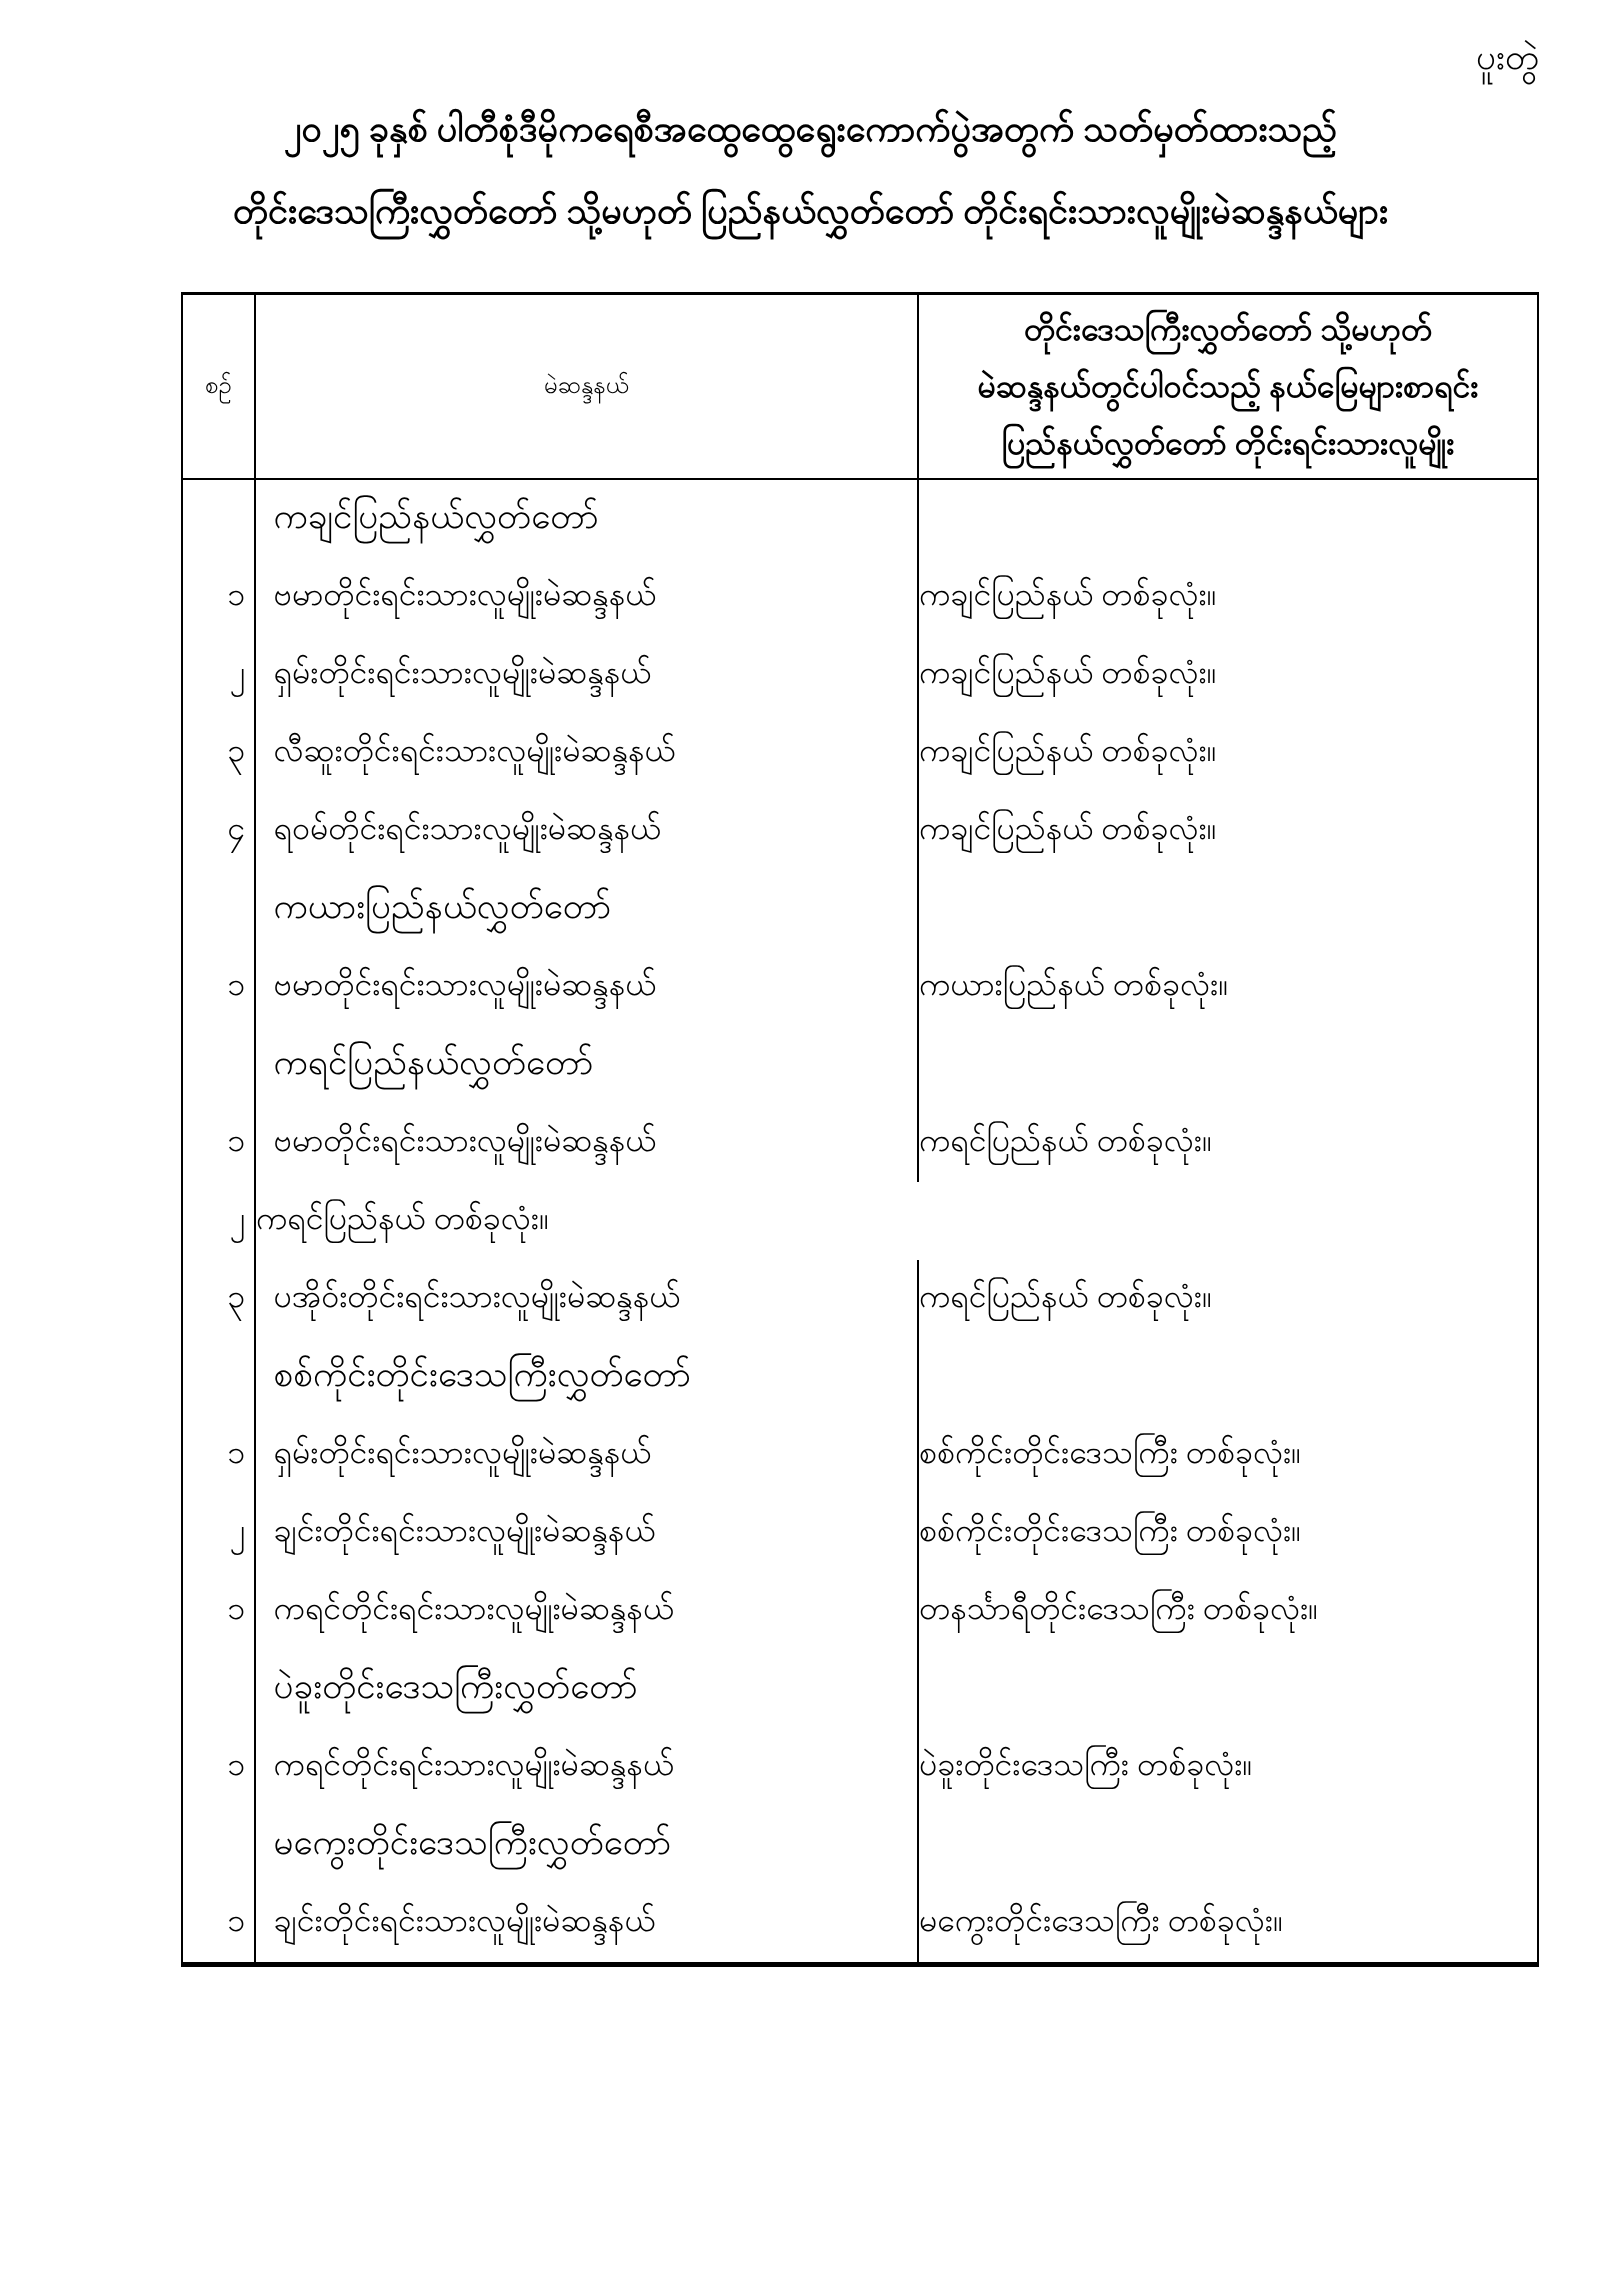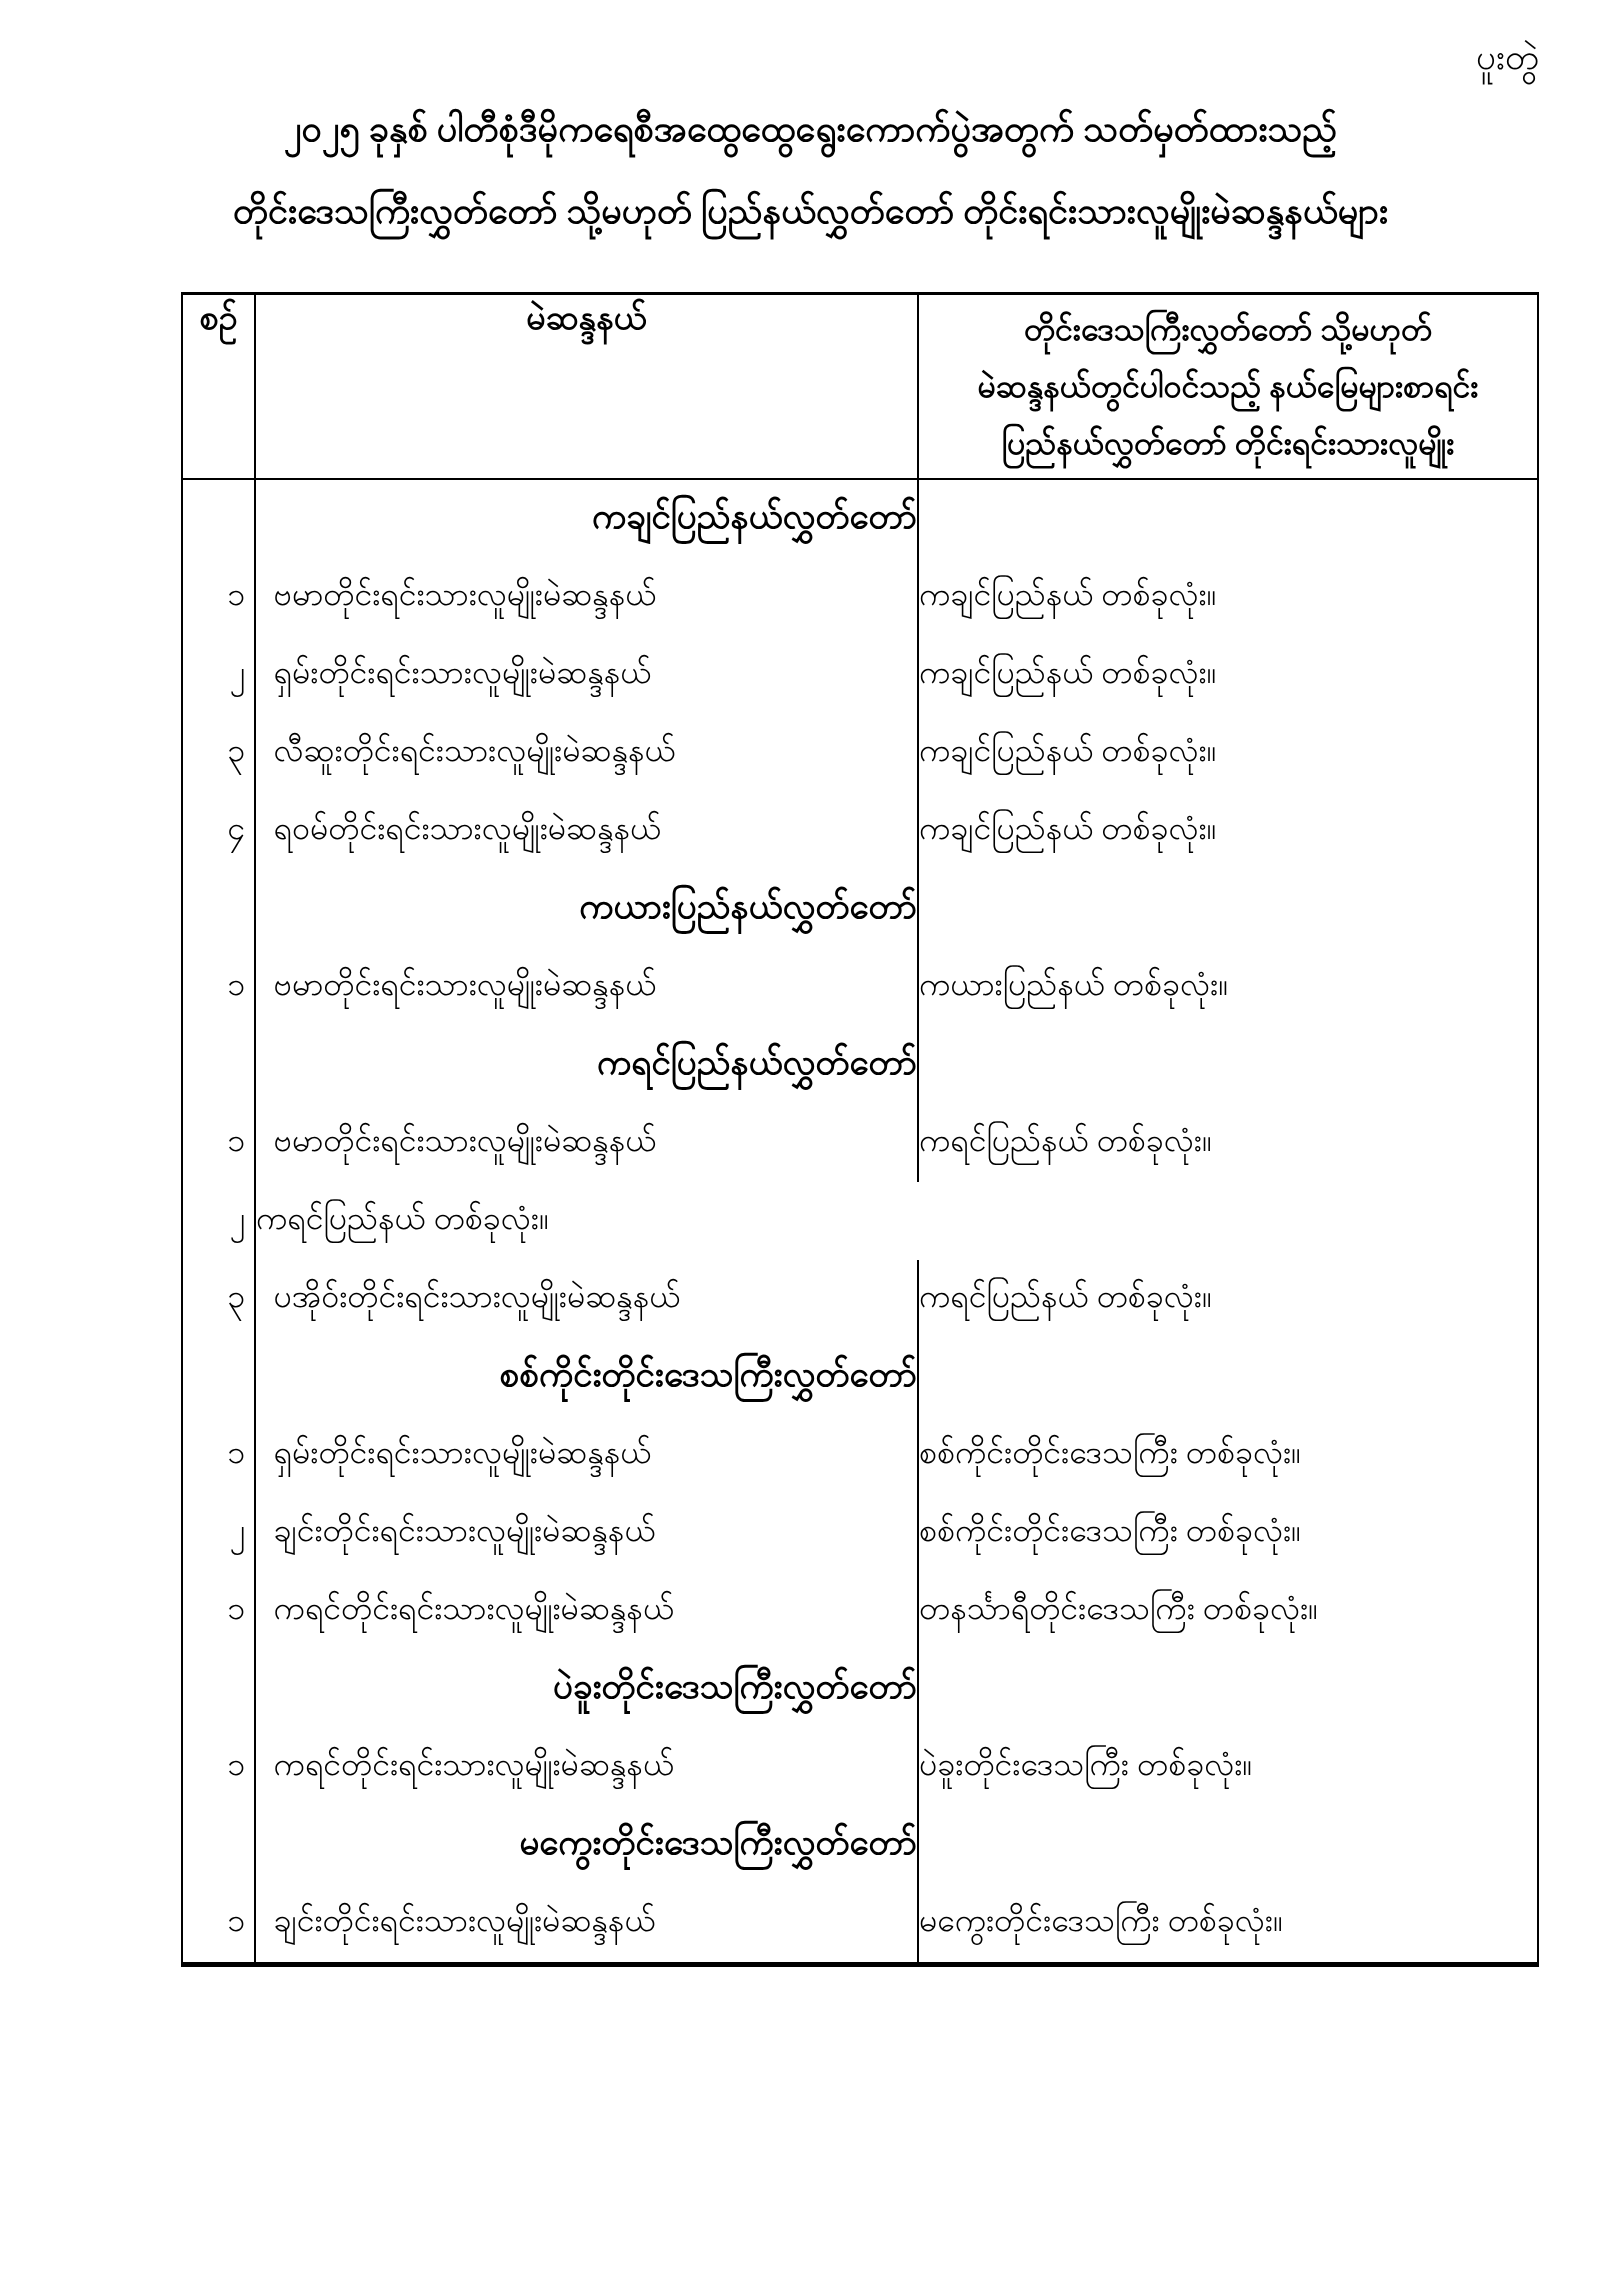--- a/index.html
+++ b/index.html
@@ -23,42 +23,42 @@
     position:absolute;left:181px;top:292px;width:1358px;
     box-sizing:border-box;
     border:2.9px solid #000;border-top-width:3.9px;border-bottom-width:5.9px;
     background:#fff;
   }
   .grid-row{display:grid;grid-template-columns:73px 663px 1fr;}
   .c{box-sizing:border-box;overflow:hidden;}
   .c1,.c2{border-right:2px solid #000;}
   .thead{height:183px;border-bottom:2.9px solid #000;}
   .thead .c1,.thead .c2{
-    display:flex;align-items:flex-start;justify-content:center;
-    font-weight:bold;font-size:34px;white-space:nowrap;
+    display:flex;align-items:center;justify-content:center;
+    font-weight:normal;font-size:24px;white-space:nowrap;
   }
   .thead .c3{
     display:flex;flex-direction:column;align-items:center;justify-content:center;
     font-weight:bold;font-size:32px;line-height:57px;white-space:nowrap;
   }
   .tbody{}
   .entry{height:78px;}
   .entry .c1{
     display:flex;align-items:center;justify-content:flex-end;
     padding-right:8.8px;font-size:32px;white-space:nowrap;
   }
   .entry .c2{
     display:flex;align-items:center;padding-left:17.6px;
     font-size:32px;white-space:nowrap;
   }
   .entry .c3{
     display:flex;align-items:center;
     font-size:32px;white-space:nowrap;
   }
-  .entry.section .c2{font-weight:bold;font-size:35px;justify-content:flex-end;}
+  .entry.section .c2{font-weight:normal;font-size:35px;}
 </style>
 </head>
 <body>
 
 <div class="note">ပူးတွဲ</div>
 
 <div class="title t1">၂၀၂၅ ခုနှစ် ပါတီစုံဒီမိုကရေစီအထွေထွေရွေးကောက်ပွဲအတွက် သတ်မှတ်ထားသည့်</div>
 <div class="title t2">တိုင်းဒေသကြီးလွှတ်တော် သို့မဟုတ် ပြည်နယ်လွှတ်တော် တိုင်းရင်းသားလူမျိုးမဲဆန္ဒနယ်များ</div>
 
 <div class="tbl">

